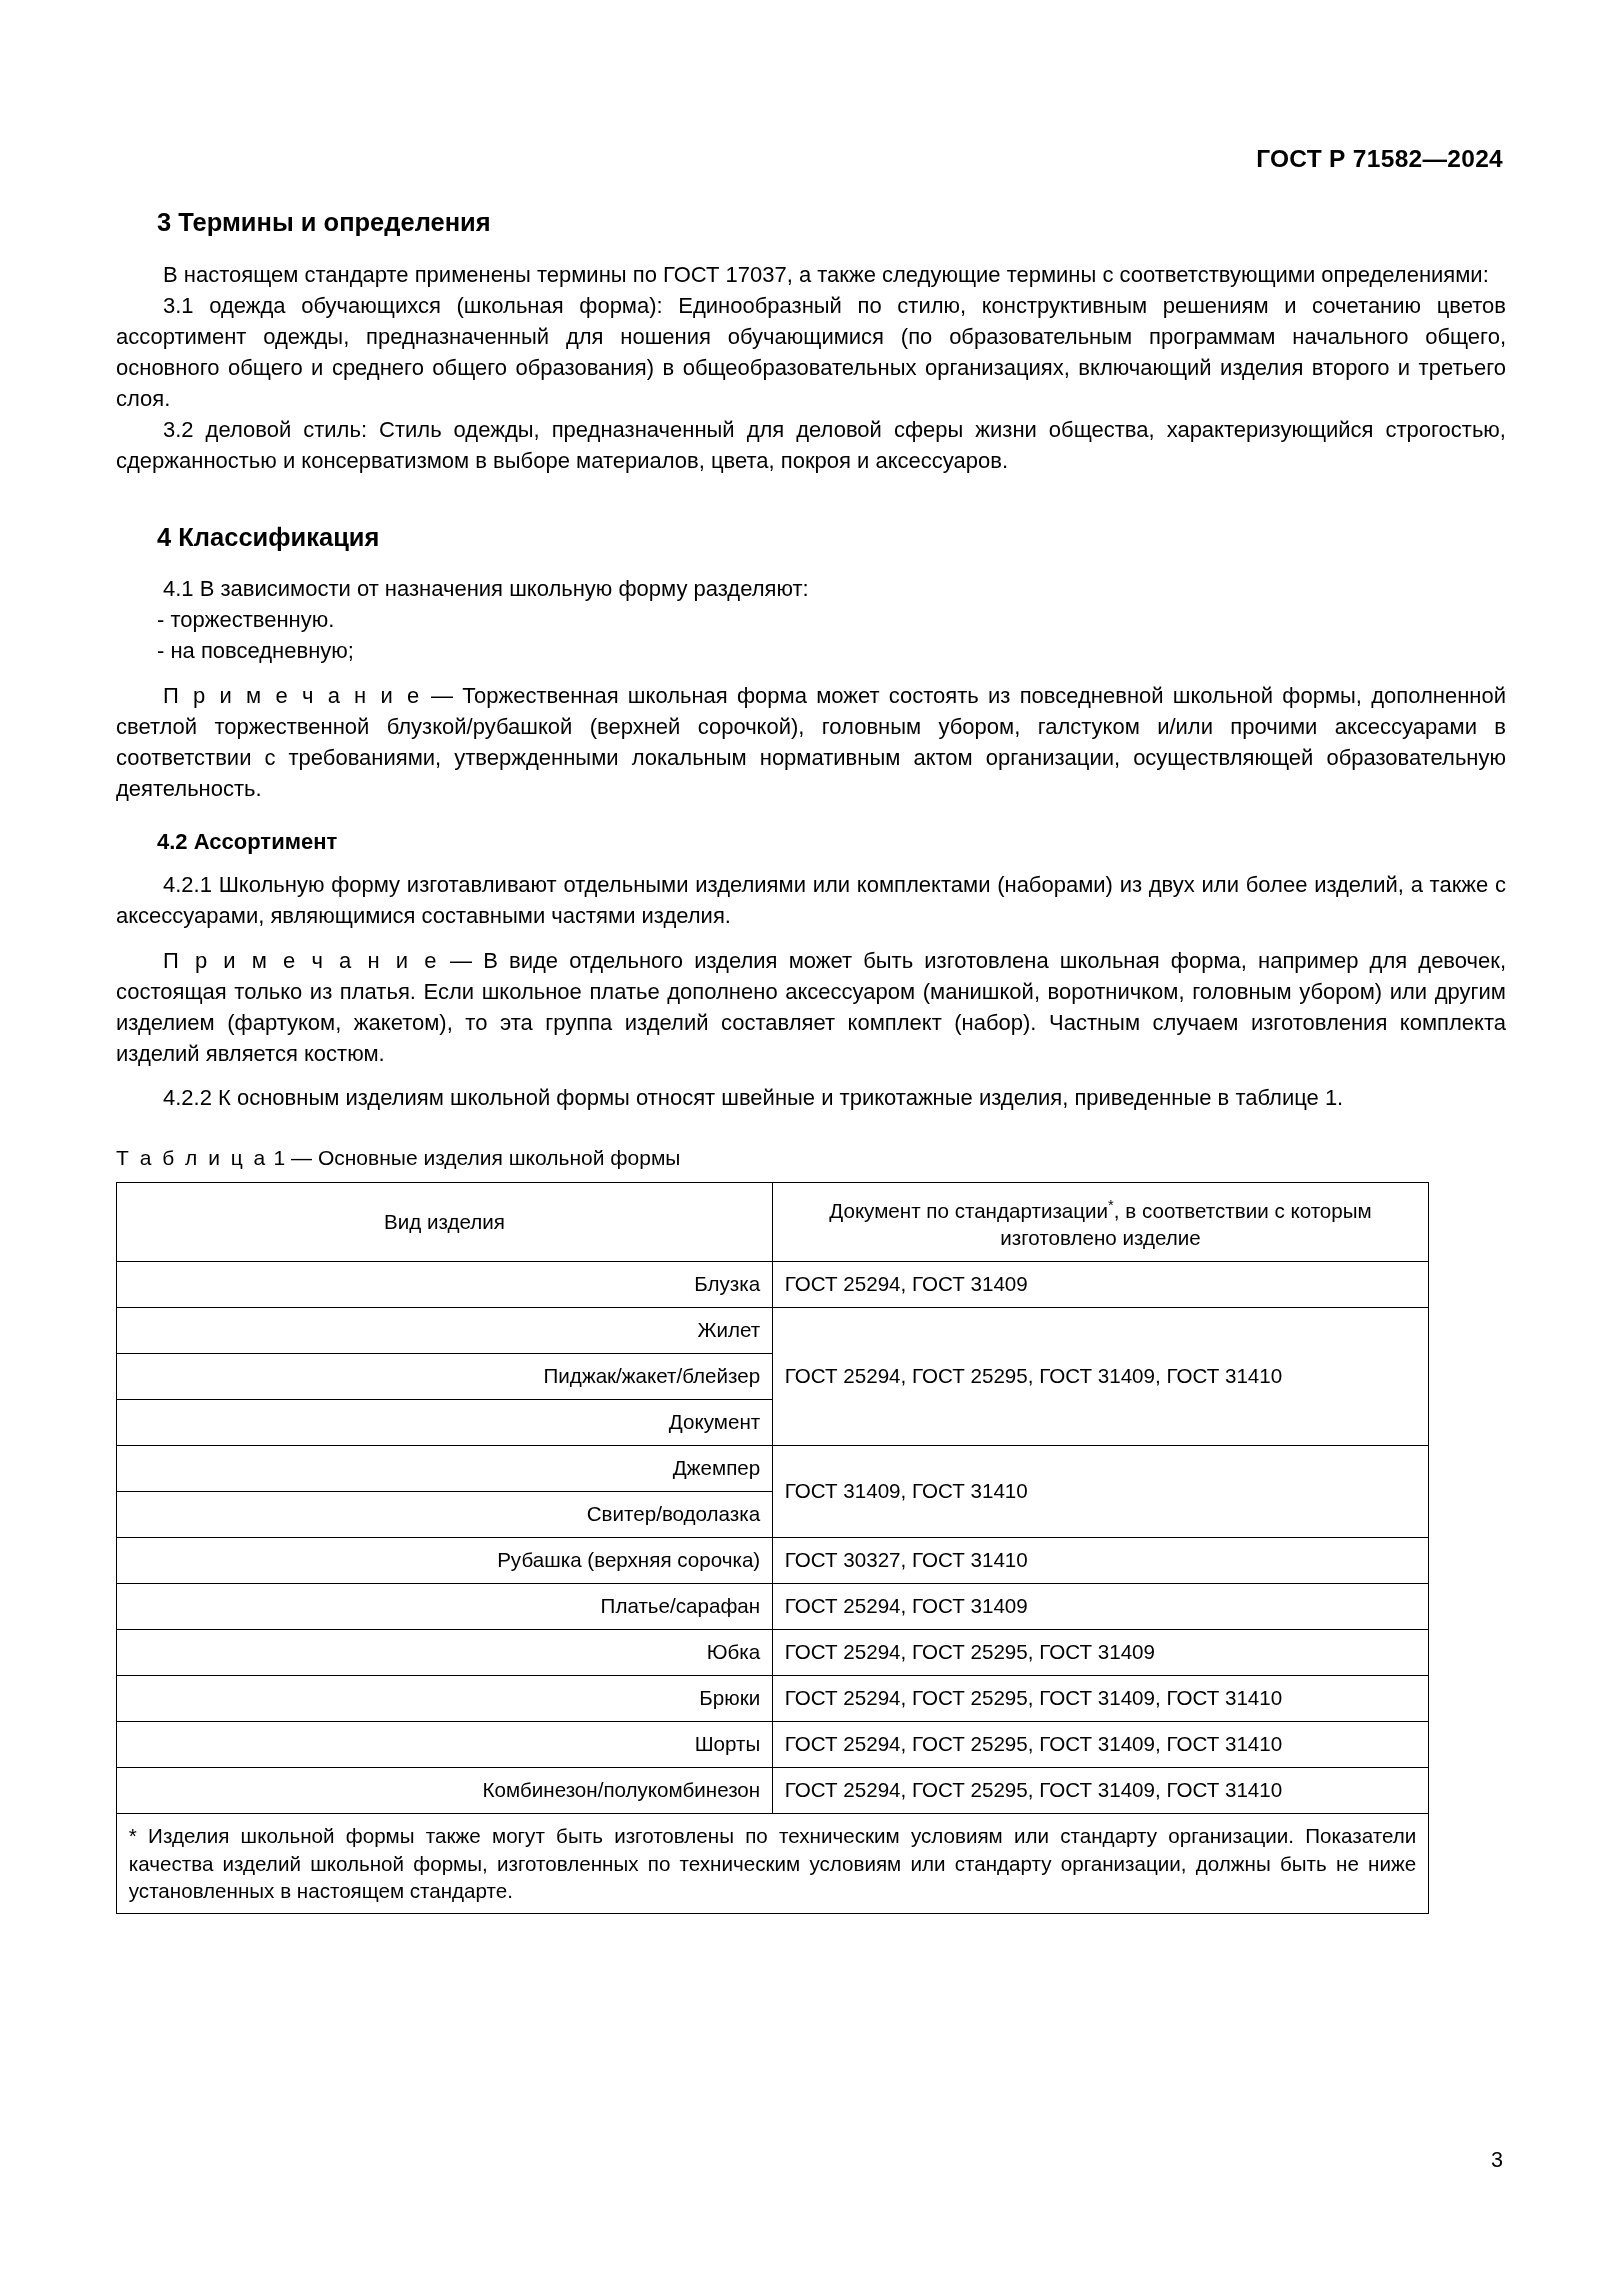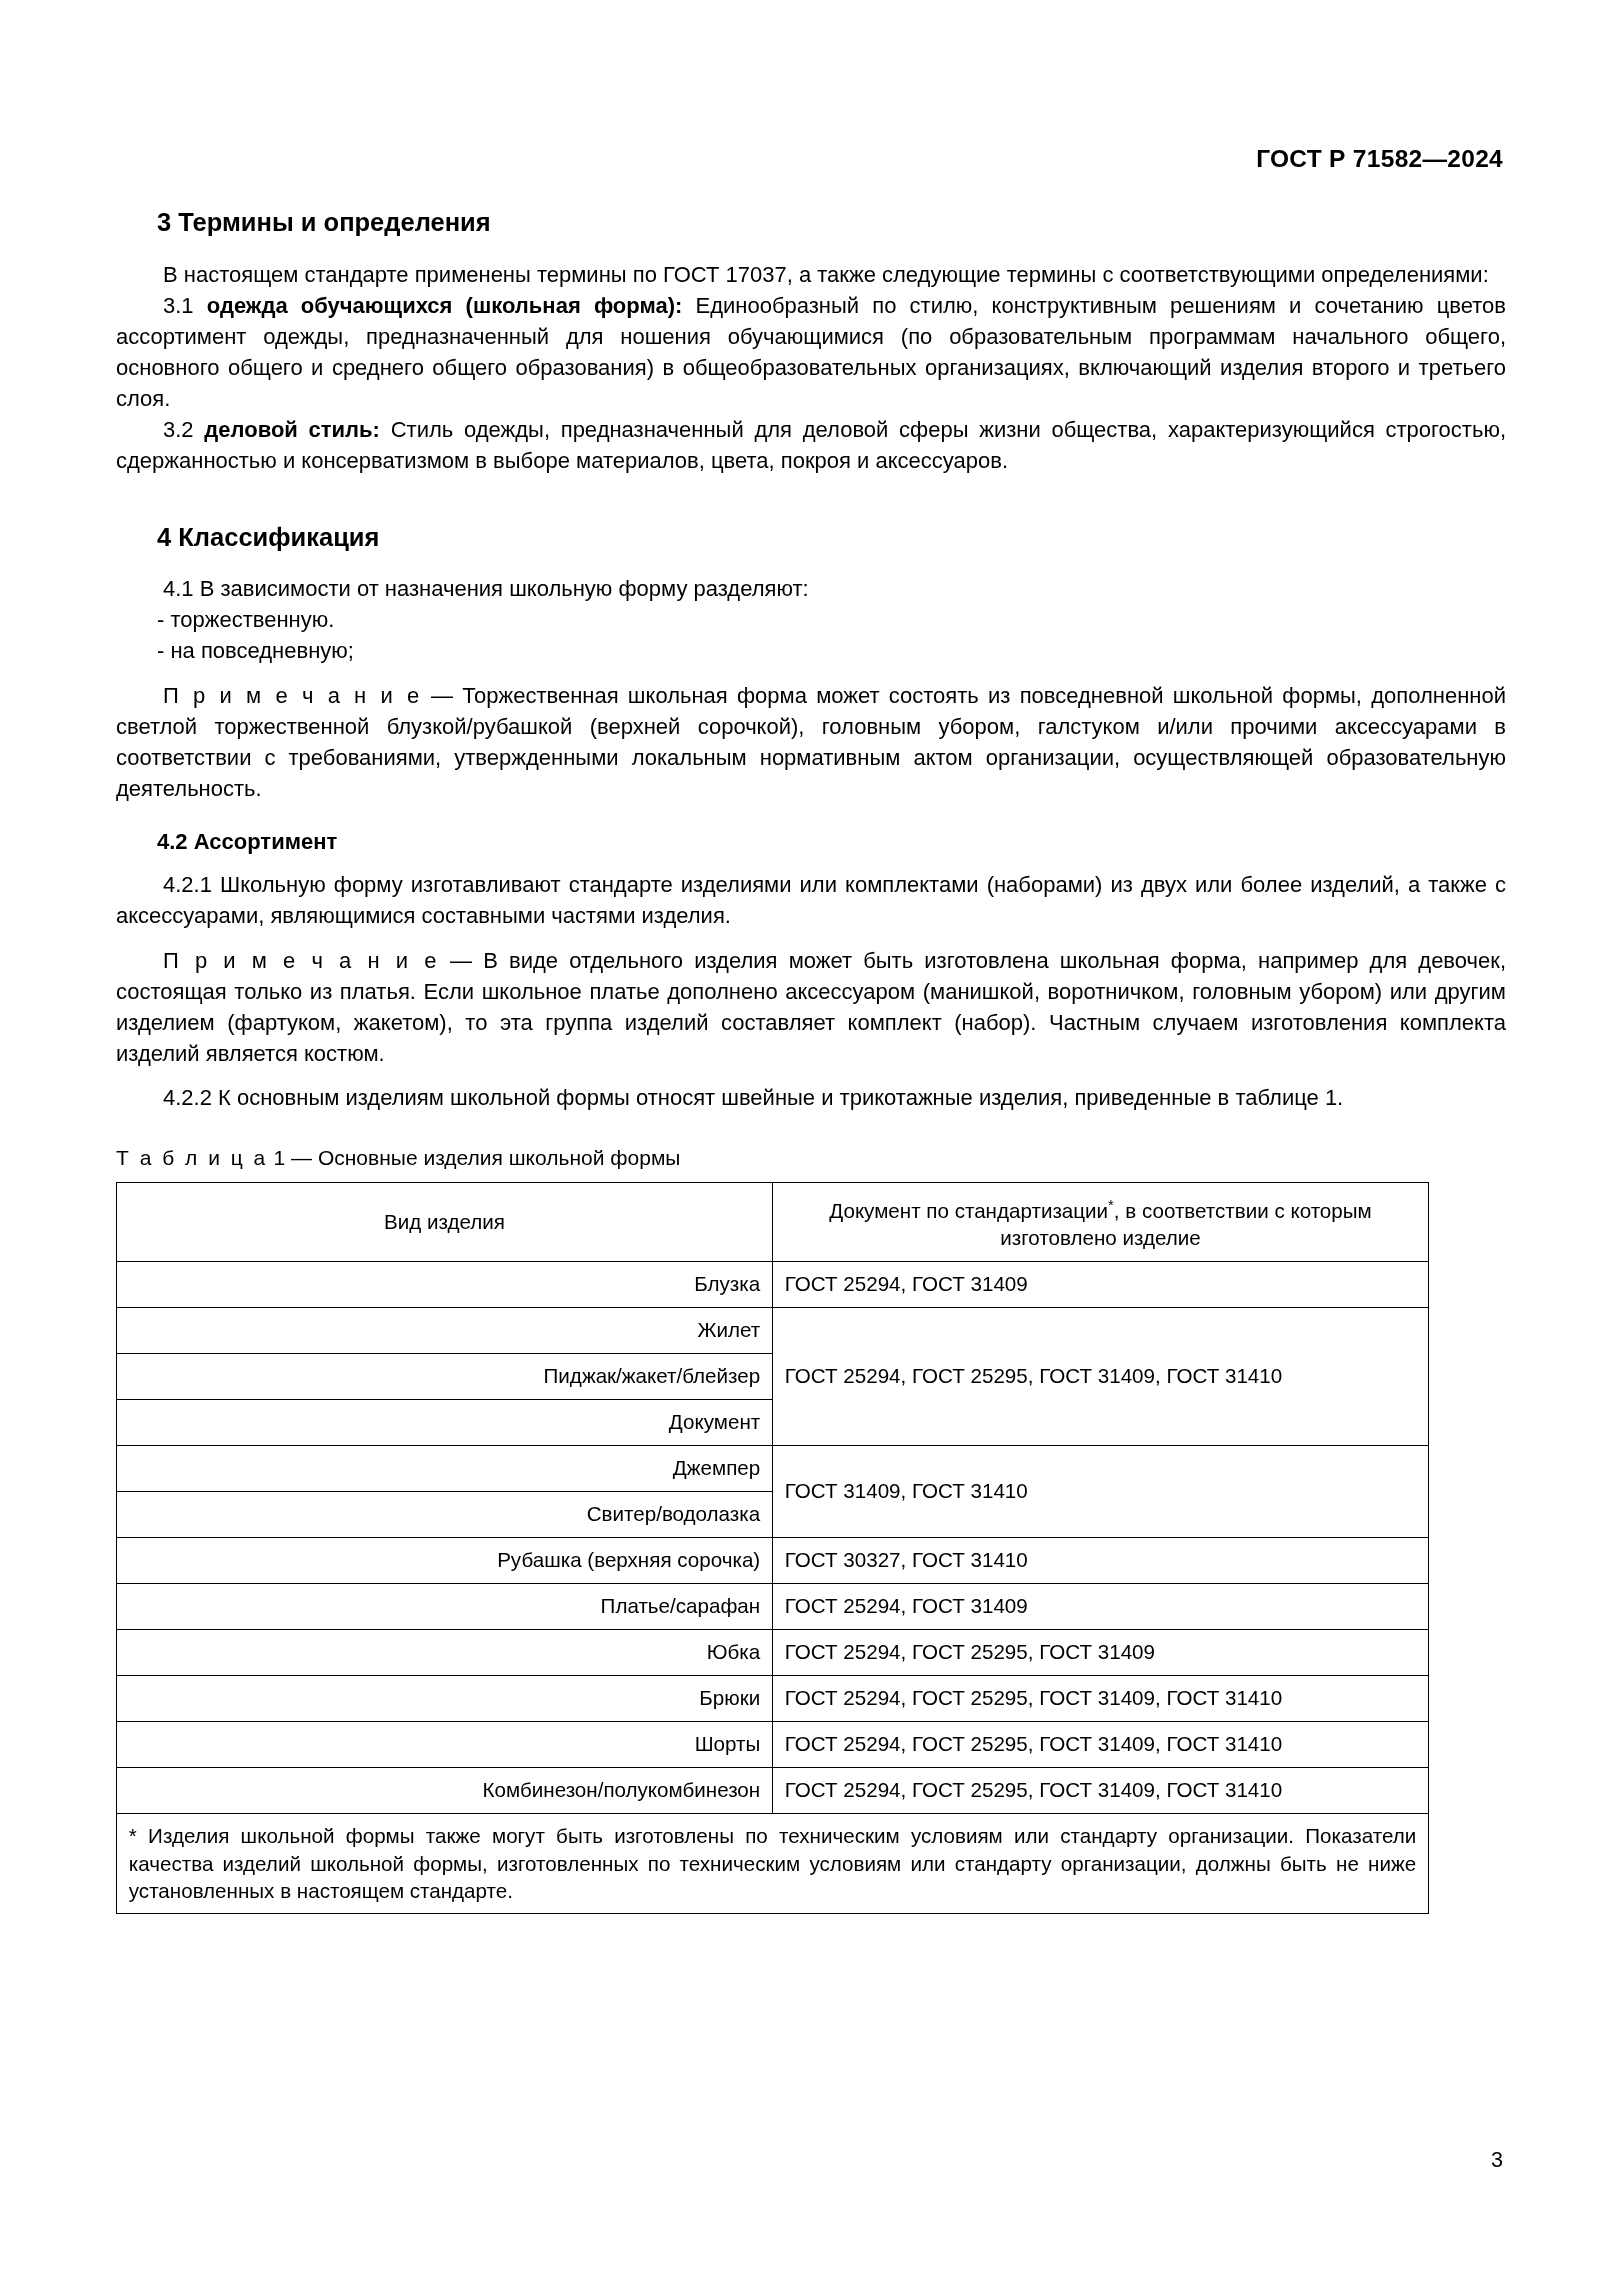--- a/index.html
+++ b/index.html
@@ -51,21 +51,21 @@
     text-align: justify;
     text-justify: inter-word;
   }
   p.indent {
     text-indent: 47px;
   }
   p.gap {
     margin-top: 13.7px;
   }
   .sub-head {
-    font-weight: bold;
+    font-weight: normal;
   }
   .note-label {
     letter-spacing: 2.5px;
   }
   .list-line {
     font-size: 22px;
     line-height: 31px;
     margin: 0;
     padding-left: 41px;
   }
@@ -154,21 +154,21 @@
     <p class="para indent">4.1 В зависимости от назначения школьную форму разделяют:</p>
     <p class="list-line">- торжественную.</p>
     <p class="list-line">- на повседневную;</p>
 
     <p class="para indent gap">
       <span class="note-label">П р и м е ч а н и е</span><span> — Торжественная школьная форма может состоять из повседневной школьной формы, дополненной светлой торжественной блузкой/рубашкой (верхней сорочкой), головным убором, галстуком и/или прочими аксессуарами в соответствии с требованиями, утвержденными локальным нормативным актом организации, осуществляющей образовательную деятельность.</span>
     </p>
 
     <div class="subsection">4.2 Ассортимент</div>
 
-    <p class="para indent">4.2.1 Школьную форму изготавливают стандарте изделиями или комплектами (наборами) из двух или более изделий, а также с аксессуарами, являющимися составными частями изделия.</p>
+    <p class="para indent">4.2.1 Школьную форму изготавливают отдельными изделиями или комплектами (наборами) из двух или более изделий, а также с аксессуарами, являющимися составными частями изделия.</p>
 
     <p class="para indent gap">
       <span class="note-label">П р и м е ч а н и е</span><span> — В виде отдельного изделия может быть изготовлена школьная форма, например для девочек, состоящая только из платья. Если школьное платье дополнено аксессуаром (манишкой, воротничком, головным убором) или другим изделием (фартуком, жакетом), то эта группа изделий составляет комплект (набор). Частным случаем изготовления комплекта изделий является костюм.</span>
     </p>
 
     <p class="para indent gap">4.2.2 К основным изделиям школьной формы относят швейные и трикотажные изделия, приведенные в таблице 1.</p>
 
     <div class="table-caption">
       <span class="sp">Т а б л и ц а</span>
       <span>1 — Основные изделия школьной формы</span>

